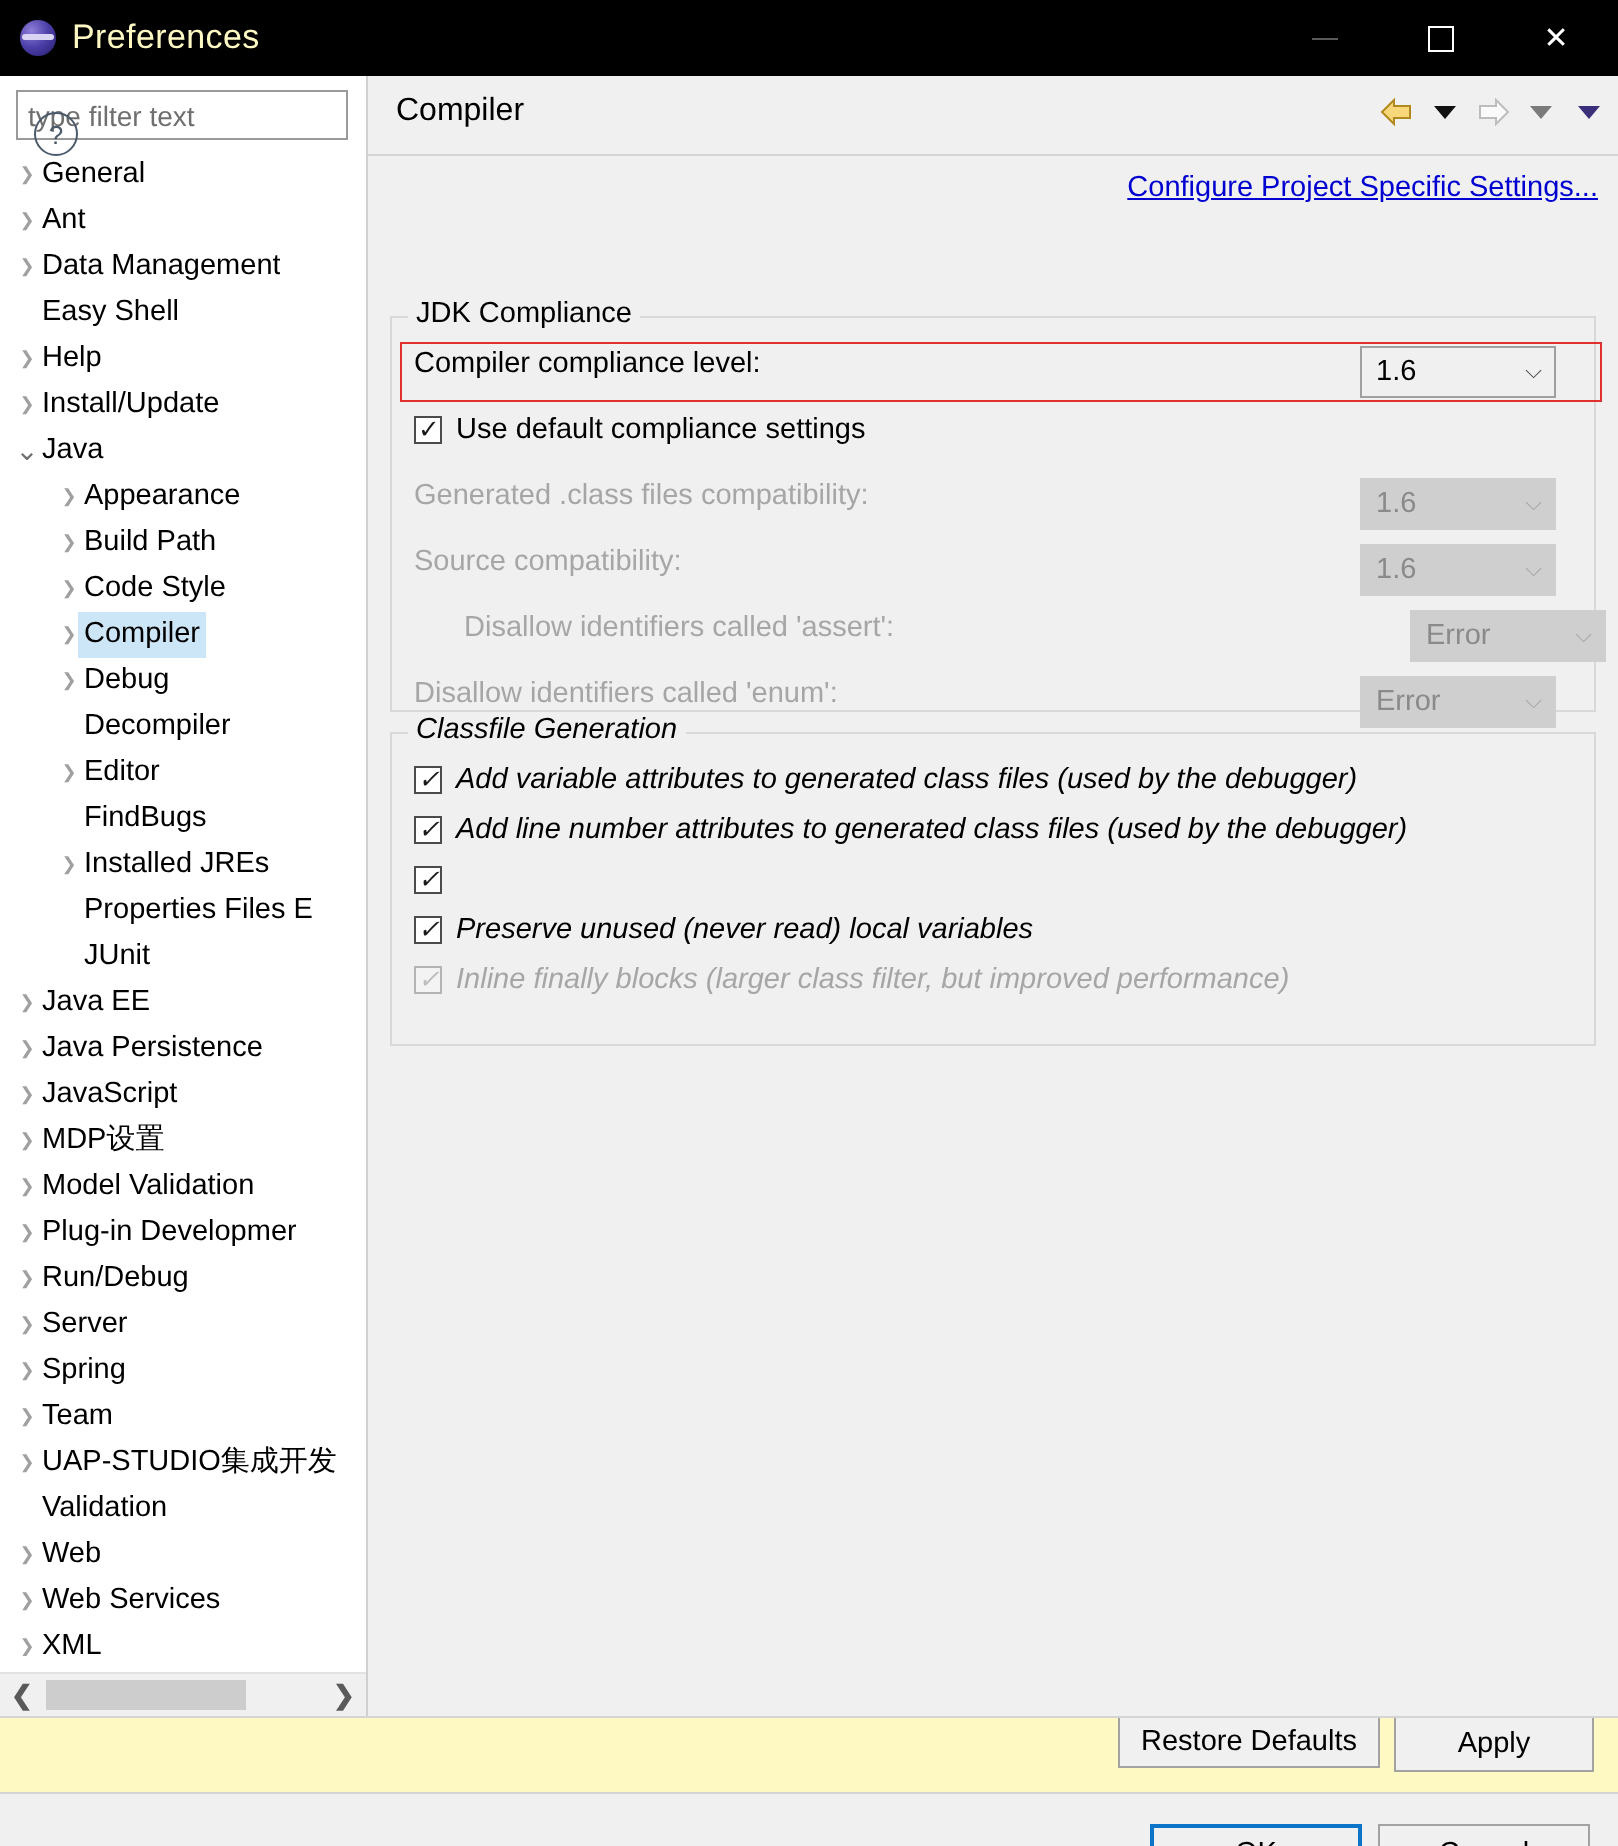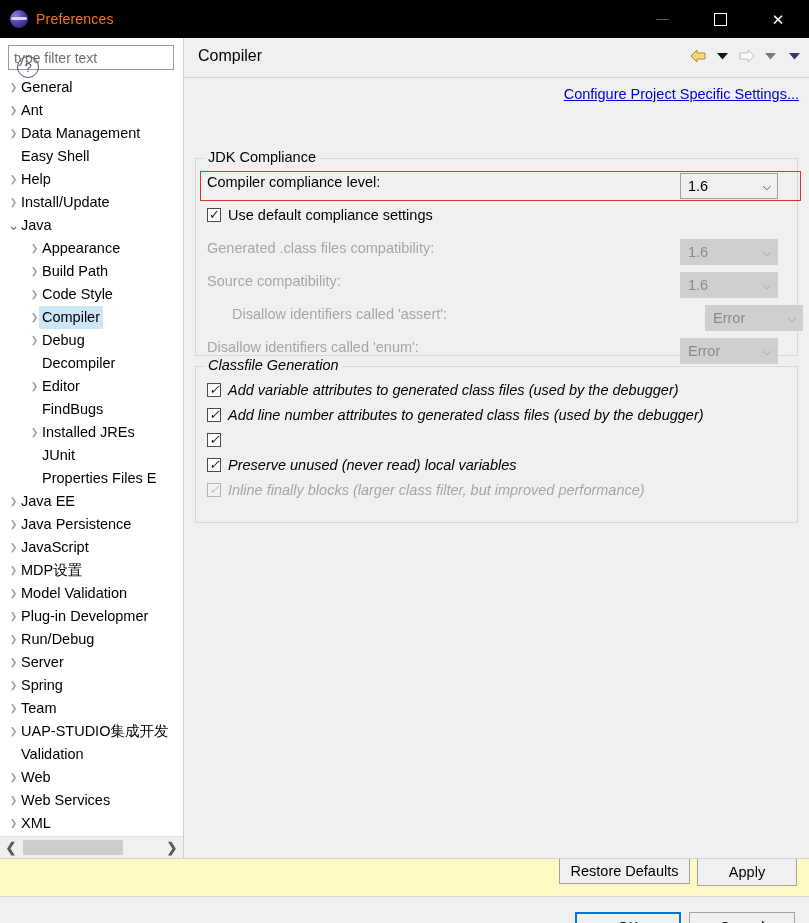--- a/index.html
+++ b/index.html
@@ -22,21 +22,21 @@
     width: 18px; height: 18px; margin-left: 10px; margin-right: 8px;
     border-radius: 50%;
     background: radial-gradient(circle at 32% 30%, #8f7fd8 0%, #4b3fa8 48%, #241c6b 100%);
     position: relative; flex: none;
   }
   #title-icon::after {
     content: ""; position: absolute; left: 1px; right: 1px; top: 7px; height: 3px;
     background: #d9d4f2; border-radius: 2px;
   }
   #title-text {
-    color: #f97316; font-size: 14px; letter-spacing: .2px;
+    color: #fef9c3; font-size: 17px; letter-spacing: .2px;
   }
   .wbtn {
     position: absolute; top: 0; height: 38px; width: 46px;
     display: flex; align-items: center; justify-content: center;
   }
   #btn-min { right: 124px; }
   #btn-max { right: 66px; }
   #btn-close { right: 8px; }
   .wgl { color: #ffffff; font-size: 15px; line-height: 1; }
   .glyph-min { width: 13px; height: 1px; background: #5a5a5a; display: block; }
@@ -307,25 +307,25 @@
         <div class="tnode lvl1">
           <span class="tarrow"></span>
           <span class="tlabel">FindBugs</span>
         </div>
         <div class="tnode lvl1">
           <span class="tarrow" style="font-size: 9px;">❯</span>
           <span class="tlabel">Installed JREs</span>
         </div>
         <div class="tnode lvl1">
           <span class="tarrow"></span>
+          <span class="tlabel">Properties Files E</span>
+        </div>
+        <div class="tnode lvl1">
+          <span class="tarrow"></span>
           <span class="tlabel">JUnit</span>
-        </div>
-        <div class="tnode lvl1">
-          <span class="tarrow"></span>
-          <span class="tlabel">Properties Files E</span>
         </div>
         <div class="tnode lvl0">
           <span class="tarrow" style="font-size: 9px;">❯</span>
           <span class="tlabel">Java EE</span>
         </div>
         <div class="tnode lvl0">
           <span class="tarrow" style="font-size: 9px;">❯</span>
           <span class="tlabel">Java Persistence</span>
         </div>
         <div class="tnode lvl0">

